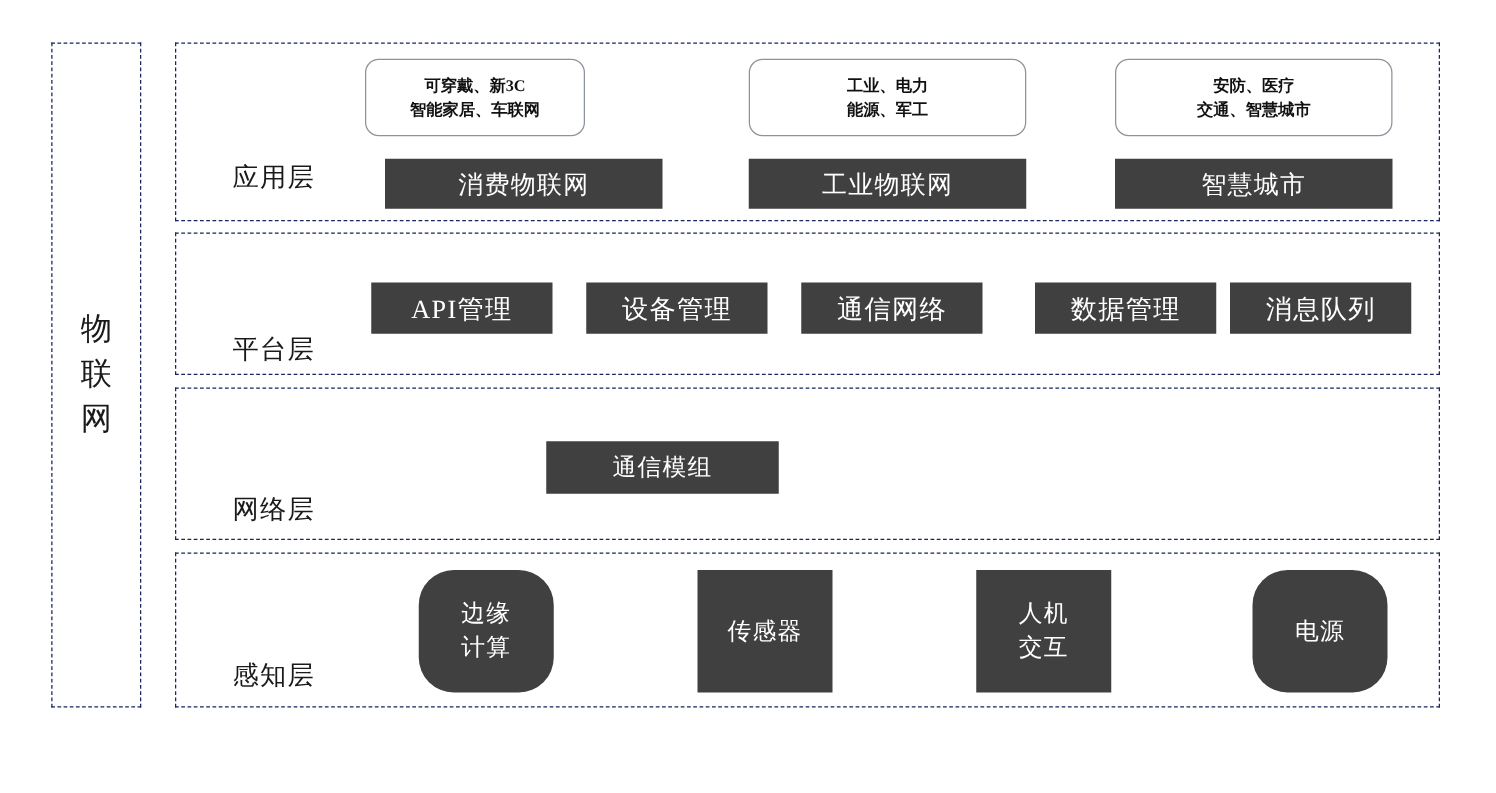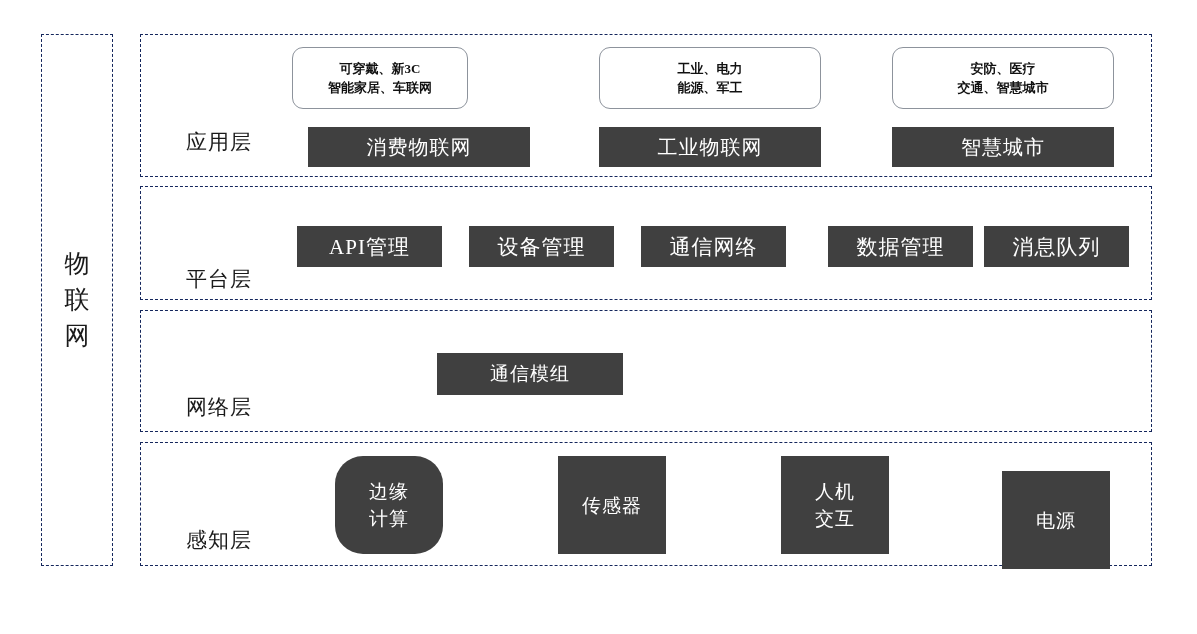--- a/index.html
+++ b/index.html
@@ -168,18 +168,18 @@
       <span>边缘</span>
       <span>计算</span>
     </div>
     <div class="navy-box percept-navy" style="left:417px; top:13px;">
       <span>传感器</span>
     </div>
     <div class="navy-box percept-navy" style="left:640px; top:13px;">
       <span>人机</span>
       <span>交互</span>
     </div>
-    <div class="navy-box percept-navy" style="left:861px; top:28px;">
+    <div class="navy-box percept-navy" style="left:861px; top:13px;border-radius:28px;">
       <span>电源</span>
     </div>
   </div>
 
 </div>
 
 </body></html>

